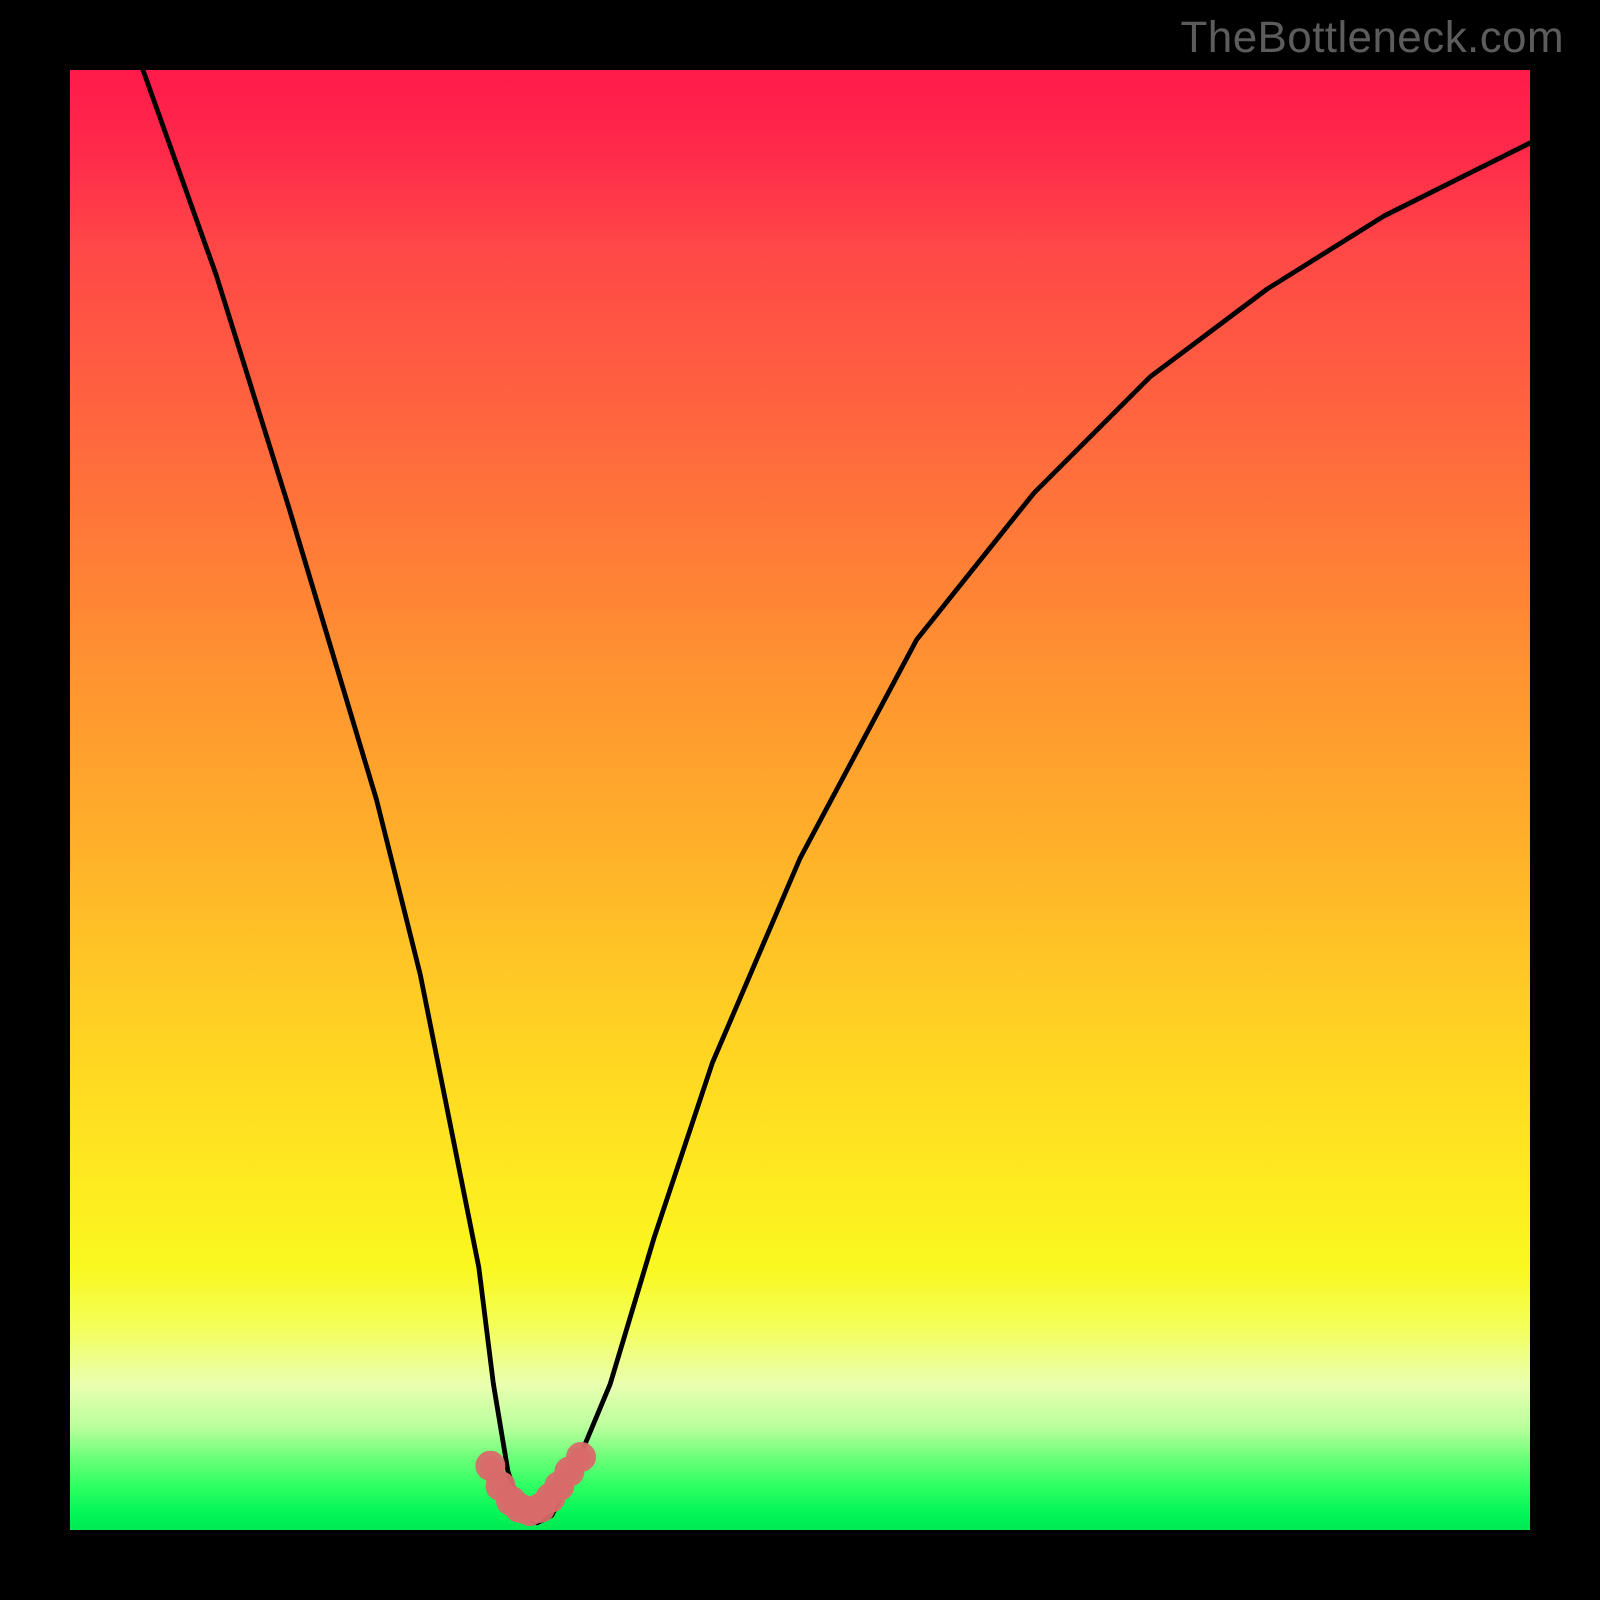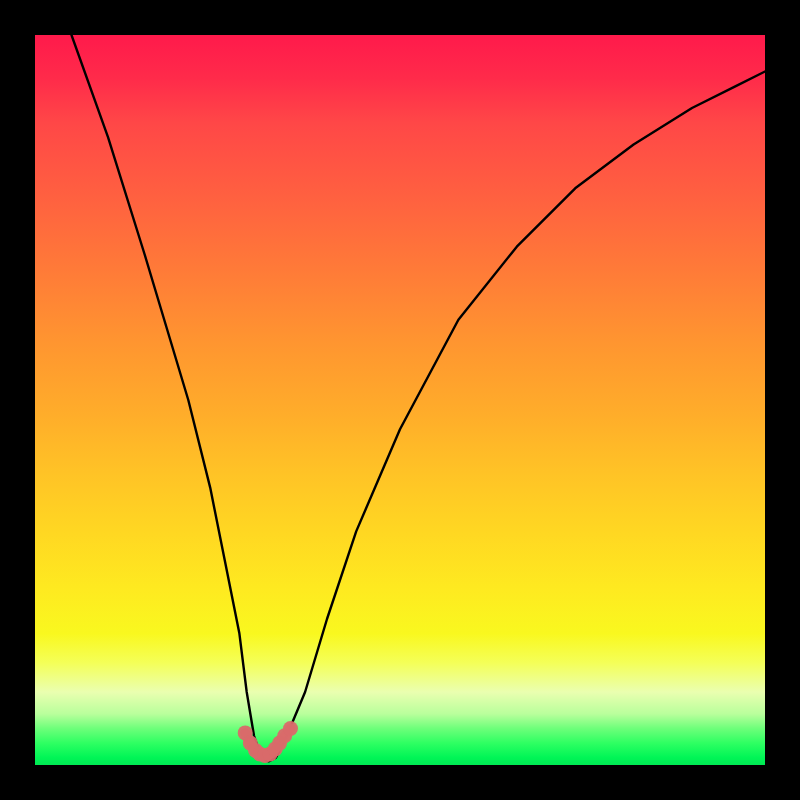--- a/index.html
+++ b/index.html
@@ -55,20 +55,21 @@
     top: 0;
     width: 730px;
     height: 730px;
     pointer-events: none;
   }
 </style>
 </head>
 <body>
 
 <div class="frame">
+  <div class="watermark">TheBottleneck.com</div>
   <div class="plot-area">
     <svg class="curve" viewBox="0 0 730 730" preserveAspectRatio="none">
       <g id="curve-path">
           <path d="M36.5 0.0 L73.0 102.2 L109.5 219.0 L131.4 292.0 L153.3 365.0 L175.2 452.6 L189.8 525.6 L204.4 598.6 L211.7 657.0 L219.0 700.8 L226.3 722.7 L233.6 726.4 L240.9 722.7 L251.8 700.8 L270.1 657.0 L292.0 584.0 L321.2 496.4 L365.0 394.2 L423.4 284.7 L481.8 211.7 L540.2 153.3 L598.6 109.5 L657.0 73.0 L700.8 51.1 L730.0 36.5" fill="none" stroke="#000000" stroke-width="2.4" stroke-linecap="round" stroke-linejoin="round"></path>
         </g>
       <g id="marker-group">
           <path d="M210.2 697.9 L215.3 708.1 L220.5 715.4 L224.8 719.0 L229.9 720.5 L235.1 719.0 L240.2 713.9 L244.6 708.1 L249.7 700.8 L255.5 693.5" fill="none" stroke="#d96a6a" stroke-width="10" stroke-linecap="round" stroke-linejoin="round" opacity="0.92"></path>
           <circle cx="210.2" cy="697.9" r="7.5" fill="#d96a6a" opacity="0.95"></circle>
           <circle cx="215.3" cy="708.1" r="7.5" fill="#d96a6a" opacity="0.95"></circle>
           <circle cx="220.5" cy="715.4" r="7.5" fill="#d96a6a" opacity="0.95"></circle>

